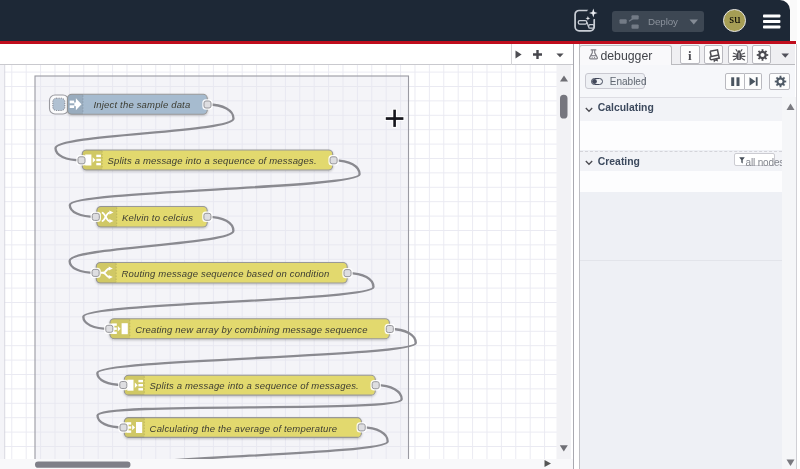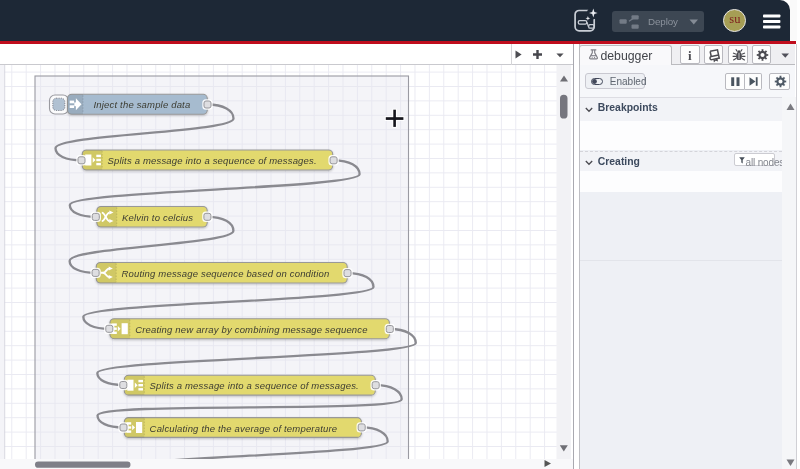--- a/index.html
+++ b/index.html
@@ -6,21 +6,21 @@
 body{width:800px;height:469px;overflow:hidden;position:relative;background:#fff;
   font-family:"Liberation Sans", sans-serif;}
 *{box-sizing:border-box;}
 .abs{position:absolute;}
 
 #header{left:0;top:0;width:790px;height:41px;background:#1d2836;border-radius:0 10px 0 0;}
 #redline{left:0;top:41px;width:796px;height:2.5px;background:#c00d1d;}
 #deploy{left:612px;top:11px;width:92px;height:21px;background:#3d4753;border-radius:3px;}
 #deploy .txt{position:absolute;left:36px;top:4.5px;font-size:9.8px;letter-spacing:-0.1px;color:#8b929c;}
 #avatar{left:723.3px;top:8.7px;width:23.2px;height:23.2px;border-radius:50%;background:#a69e55;
-  border:1.7px solid #e6e6e6;color:#7f1d1d;font-family:"Liberation Serif",serif;font-size:12.5px;
+  border:1.7px solid #e6e6e6;color:#000000;font-family:"Liberation Serif",serif;font-size:12.5px;
   text-align:center;line-height:19.8px;}
 
 #tabbar{left:0;top:43.5px;width:573.5px;height:21.5px;background:#fff;border-bottom:1px solid #c9c9ce;}
 #tabbar .sep{position:absolute;left:511px;top:0;width:1px;height:21px;background:#d5d5d8;}
 #canvasbottom{left:0;top:459px;width:573.5px;height:10px;background:#f8f8fa;}
 #canvline{left:572.5px;top:43.5px;width:1.2px;height:425.5px;background:#a9a9b0;}
 
 #sidebar{left:578.8px;top:43.5px;width:216.7px;height:425.5px;background:#eef0f5;border-left:1px solid #bfbfc4;}
 #sbtabs{position:absolute;left:0;top:0;width:100%;height:21.5px;background:#efeff2;border-bottom:1px solid #bbbbbf;}
 #sbtab{position:absolute;left:-0.6px;top:1px;width:92.5px;height:20.7px;background:#f9f9fb;
@@ -320,21 +320,21 @@
     <div class="sqbtn" style="left:189.2px;top:8.3px;width:21.5px;height:16.4px;">
       <svg width="21" height="15" viewBox="-10.5 -7.5 21 15">
           <path d="M5.71,-1.02 L5.71,1.02 L4.23,0.76 L3.53,2.46 L4.76,3.32 L3.32,4.76 L2.46,3.53 L0.76,4.23 L1.02,5.71 L-1.02,5.71 L-0.76,4.23 L-2.46,3.53 L-3.32,4.76 L-4.76,3.32 L-3.53,2.46 L-4.23,0.76 L-5.71,1.02 L-5.71,-1.02 L-4.23,-0.76 L-3.53,-2.46 L-4.76,-3.32 L-3.32,-4.76 L-2.46,-3.53 L-0.76,-4.23 L-1.02,-5.71 L1.02,-5.71 L0.76,-4.23 L2.46,-3.53 L3.32,-4.76 L4.76,-3.32 L3.53,-2.46 L4.23,-0.76 Z M2.00,-0.00 L1.85,-0.77 L1.41,-1.41 L0.77,-1.85 L0.00,-2.00 L-0.77,-1.85 L-1.41,-1.41 L-1.85,-0.77 L-2.00,-0.00 L-1.85,0.77 L-1.41,1.41 L-0.77,1.85 L-0.00,2.00 L0.77,1.85 L1.41,1.41 L1.85,0.77 Z" fill="#4f5a66"></path>
         </svg>
     </div>
   </div>
   <div class="sect" style="top:53.8px;">
     <svg class="abs" style="left:5.5px;top:8.5px;" width="8" height="6" viewBox="0 0 8 6">
         <path d="M0.8,1 L4,4.3 L7.2,1" fill="none" stroke="#4a4a50" stroke-width="1.3"></path>
       </svg>
-    <b>Breakpoints</b>
+    <b>Calculating</b>
   </div>
   <div class="white" style="top:77.4px;height:29.4px;"></div>
   <div class="sect" style="top:107.3px;border-top:1px dashed #d4d4da;">
     <svg class="abs" style="left:5.5px;top:8.5px;" width="8" height="6" viewBox="0 0 8 6">
         <path d="M0.8,1 L4,4.3 L7.2,1" fill="none" stroke="#4a4a50" stroke-width="1.3"></path>
       </svg>
     <b>Creating</b>
     <div id="allnodes">
         <svg style="position:absolute;left:4px;top:3.6px;" width="6" height="7" viewBox="0 0 6 7">
           <path d="M0.2,0.3 h5.6 L3.7,3.1 V6.6 L2.3,5.6 V3.1 Z" fill="#464e58"></path>

